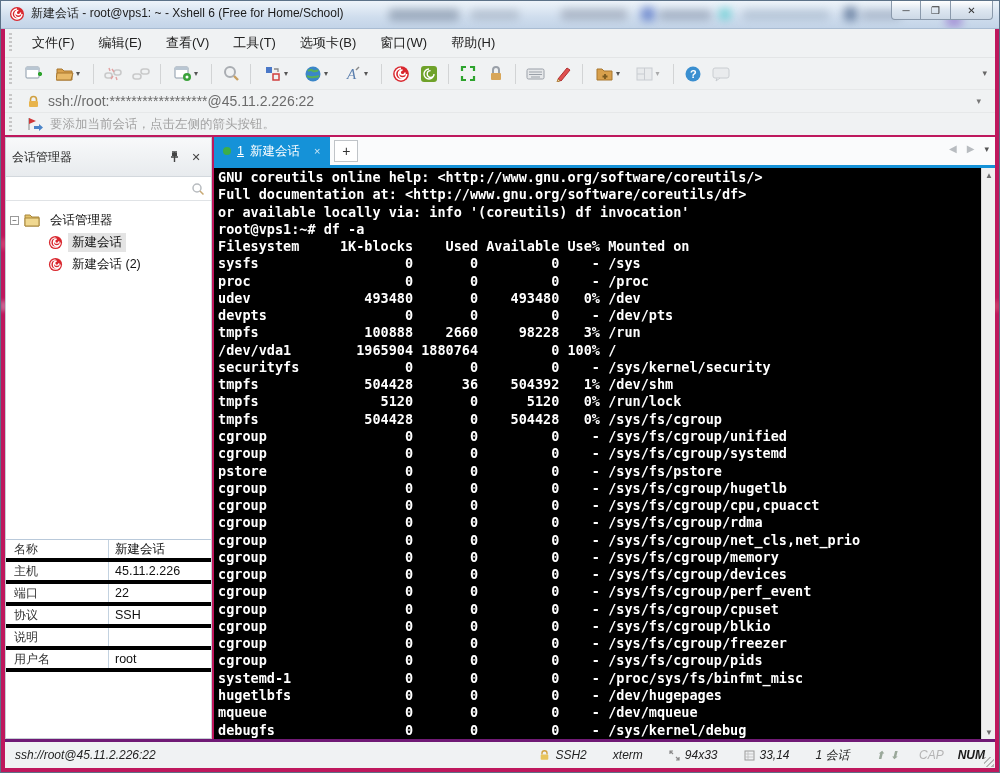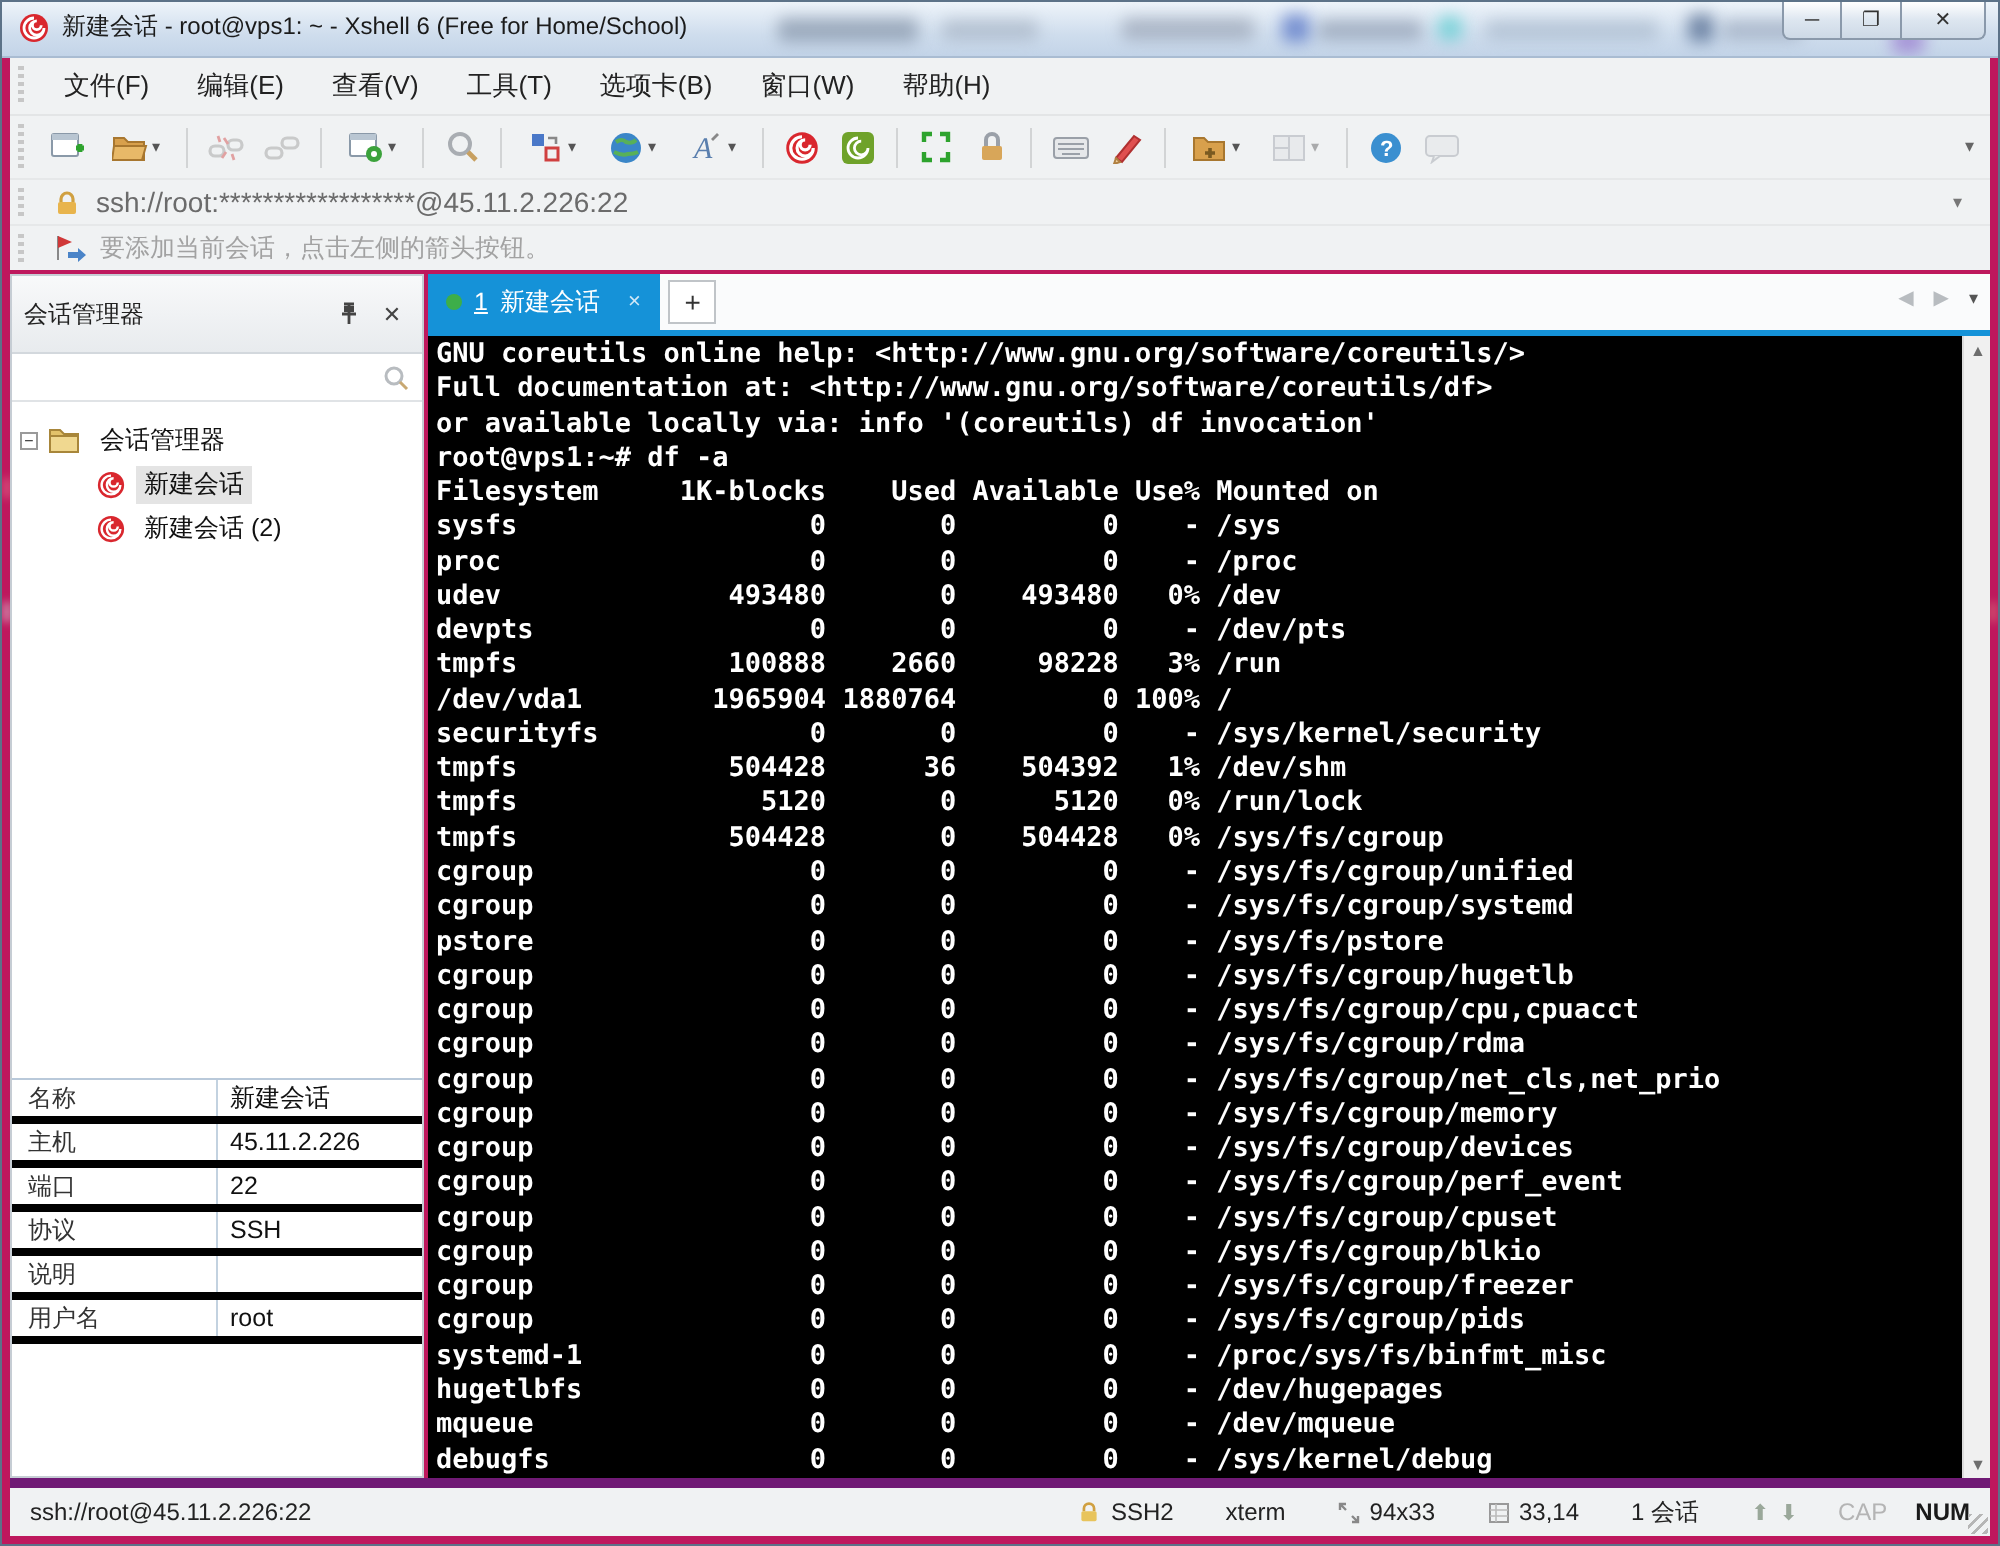--- a/index.html
+++ b/index.html
@@ -92,22 +92,22 @@
   #terminal { position:absolute; left:0; right:14px; top:31px; bottom:0; background:#000; overflow:hidden; }
   #terminal pre { position:absolute; left:4px; top:1px; font-family:"DejaVu Sans Mono", monospace;
                   font-size:13.5px; font-weight:700; line-height:17.27px; color:#fff; white-space:pre; }
   #term-scroll { position:absolute; right:0; top:31px; bottom:0; width:14px; background:#f0f0f0;
                  border-left:1px solid #dcdcdc; }
   .scroll-arrow { position:absolute; left:0; width:14px; height:14px; color:#6d6d6d; font-size:8px;
                   display:flex; align-items:center; justify-content:center; }
 
   
   #statusbar { position:absolute; left:4px; right:4px; bottom:4px; height:29px; background:#f0f2f3;
-               border-top:5px solid #701a75; display:flex; align-items:center; padding:0 10px;
-               font-size:12px; color:#222; }
+               border-top:3px solid #701a75; display:flex; align-items:center; padding:0 10px;
+               font-size:12px; color:#222;font-style:italic; }
   #status-url { flex:1; }
   .st-seg { display:flex; align-items:center; gap:5px; margin-left:26px; white-space:nowrap; }
   .st-dim { color:#b4b4b4;margin-left:20px; }
   .st-strong { font-weight:bold; color:#1a1a1a; }
   .st-arrow { color:#9aa89a; font-size:11px; }
   #resize-grip { position:absolute; right:1px; bottom:1px; width:10px; height:10px;
                  background:repeating-linear-gradient(135deg,#b6b6b6 0 1.5px, transparent 1.5px 4px); }
 
   
   .edge-dot { position:absolute; width:5px; height:10px; filter:blur(2px); opacity:.6; }

